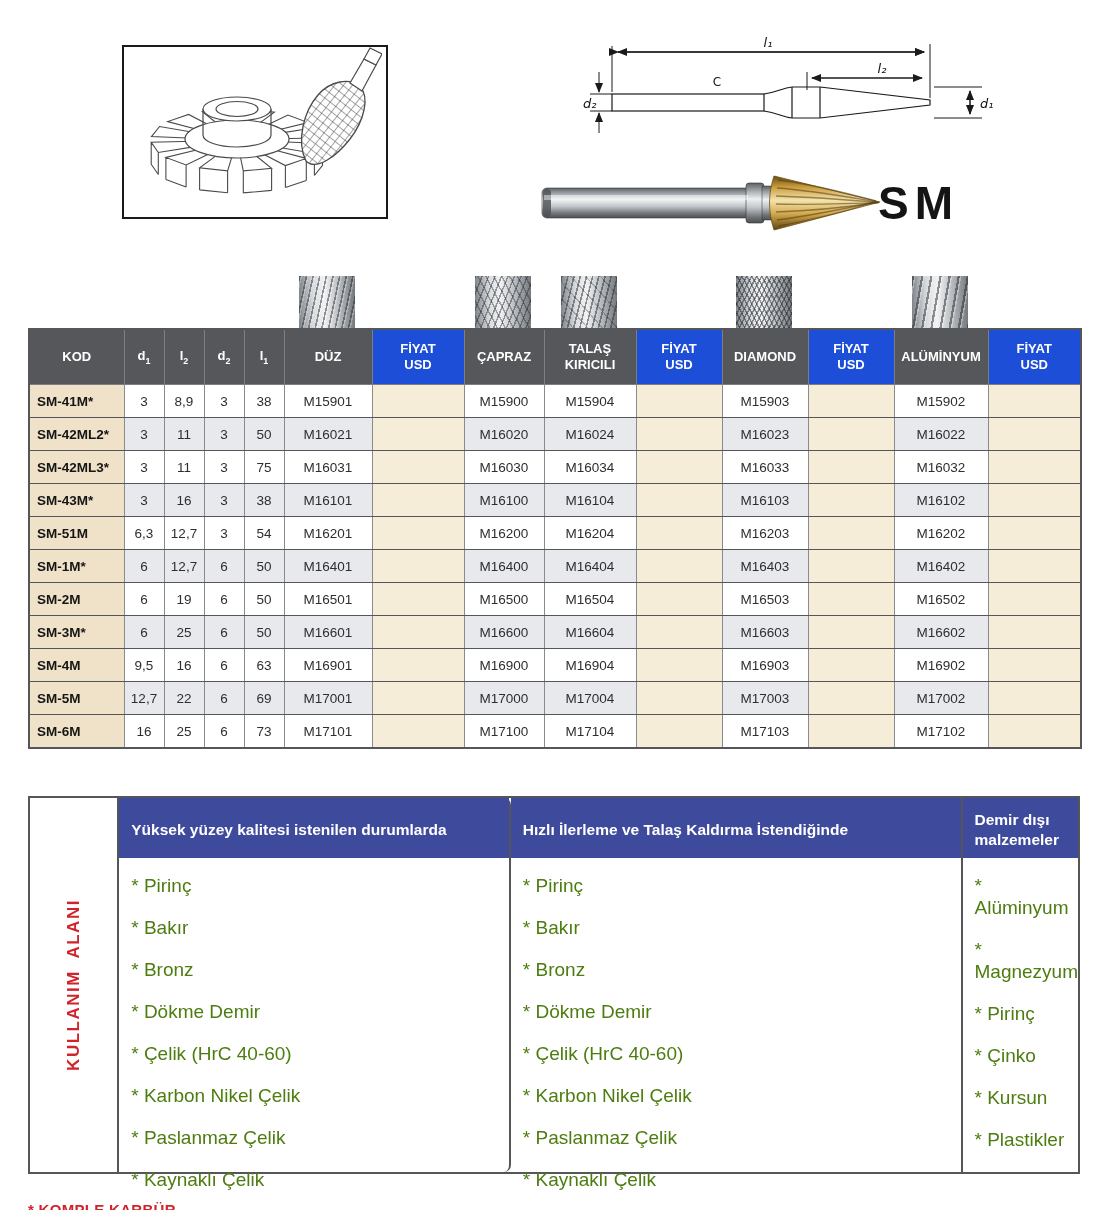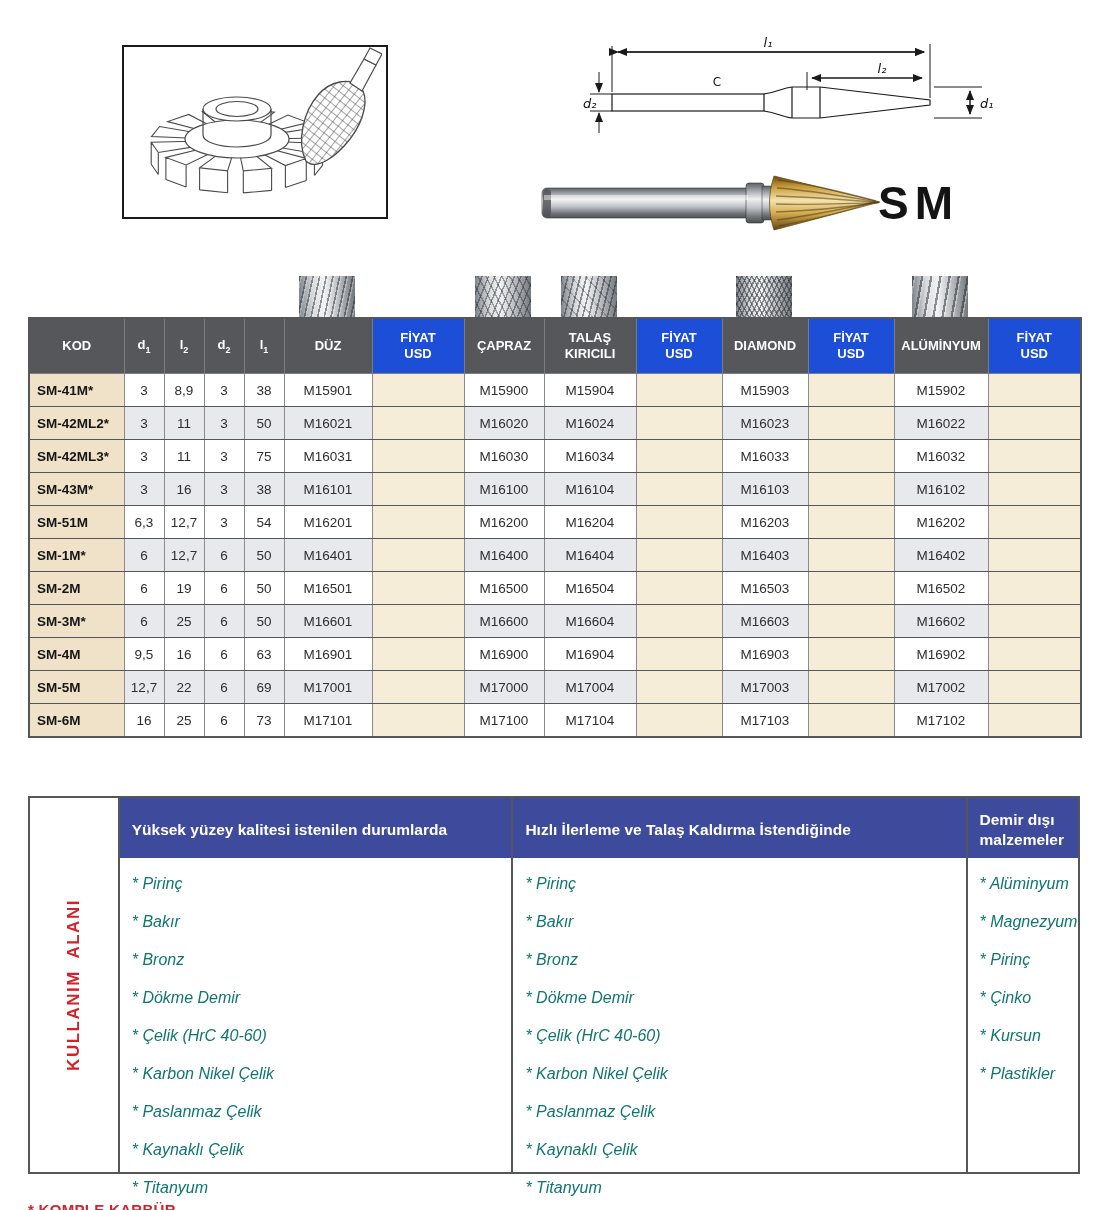--- a/index.html
+++ b/index.html
@@ -40,21 +40,21 @@
     linear-gradient(90deg,#7e848a 0%,#d7dadd 25%,#f1f2f3 45%,#b7bbbf 72%,#73787d 100%);}
   .tex-diamond{background-image:
     repeating-linear-gradient(118deg,rgba(40,44,48,.5) 0 1.4px,transparent 1.4px 4.4px),
     repeating-linear-gradient(62deg,rgba(40,44,48,.5) 0 1.4px,transparent 1.4px 4.4px),
     linear-gradient(90deg,#7e848a 0%,#d7dadd 25%,#f1f2f3 45%,#b7bbbf 72%,#73787d 100%);}
   .tex-aluminyum{background-image:
     repeating-linear-gradient(100deg,rgba(40,44,48,.5) 0 2.2px,rgba(255,255,255,.3) 2.2px 3.6px,transparent 3.6px 9px),
     linear-gradient(90deg,#7e848a 0%,#d7dadd 25%,#f1f2f3 45%,#b7bbbf 72%,#73787d 100%);}
   
   table.main{
-    position:absolute;left:28px;top:317px;width:1052px;
+    position:absolute;left:28px;top:328px;width:1052px;
     border-collapse:collapse;table-layout:fixed;
     border:2px solid #55565A;
   }
   table.main th{
     background:#56575B;color:#fff;font-size:13px;font-weight:bold;
     height:54px;text-align:center;vertical-align:middle;
     border:1px solid #7d7e82;padding:0;line-height:1.25;
   }
   table.main th.price-h{background:#1d4ed8;}
   table.main th sub{font-size:9px;}
@@ -75,30 +75,30 @@
     position:absolute;left:28px;top:796px;width:1052px;height:378px;
     border:2px solid #55565A;box-sizing:border-box;display:flex;background:#fff;
   }
   .usage-label-col{width:92px;border-right:2px solid #55565A;position:relative;box-sizing:border-box;}
   .usage-label{
     position:absolute;left:50%;top:50%;
     transform:translate(-50%,-50%) rotate(-90deg);white-space:nowrap;
     color:#D2232A;font-weight:bold;font-size:17px;letter-spacing:1.5px;word-spacing:6px;
   }
   .usage-col{position:relative;box-sizing:border-box;border-right:2px solid #55565A;}
-  .usage-col.c0{width:404px;}
+  .usage-col.c0{width:404px;border-radius:7px;}
   .usage-col.c1{width:466px;}
   .usage-col.c2{flex:1;border-right:none;}
   .usage-head{
     background:#3E4A9C;color:#fff;font-weight:bold;font-size:15.5px;line-height:1.3;
     height:60px;box-sizing:border-box;padding:4px 14px 0 12px;
     display:flex;align-items:center;
   }
   ul.usage-list{list-style:none;margin:17px 0 0 0;padding:0 0 0 12px;}
-  ul.usage-list li{font-size:16px;color:#0f766e;margin-bottom:20px;font-style:italic;}
+  ul.usage-list li{font-size:19px;color:#4d7c0f;margin-bottom:20px;}
   
   .footnote{
     position:absolute;left:28px;top:1201px;
     color:#D2232A;font-weight:bold;font-size:15px;letter-spacing:.3px;
   }
 </style>
 </head>
 <body>
 
 <div class="page">

